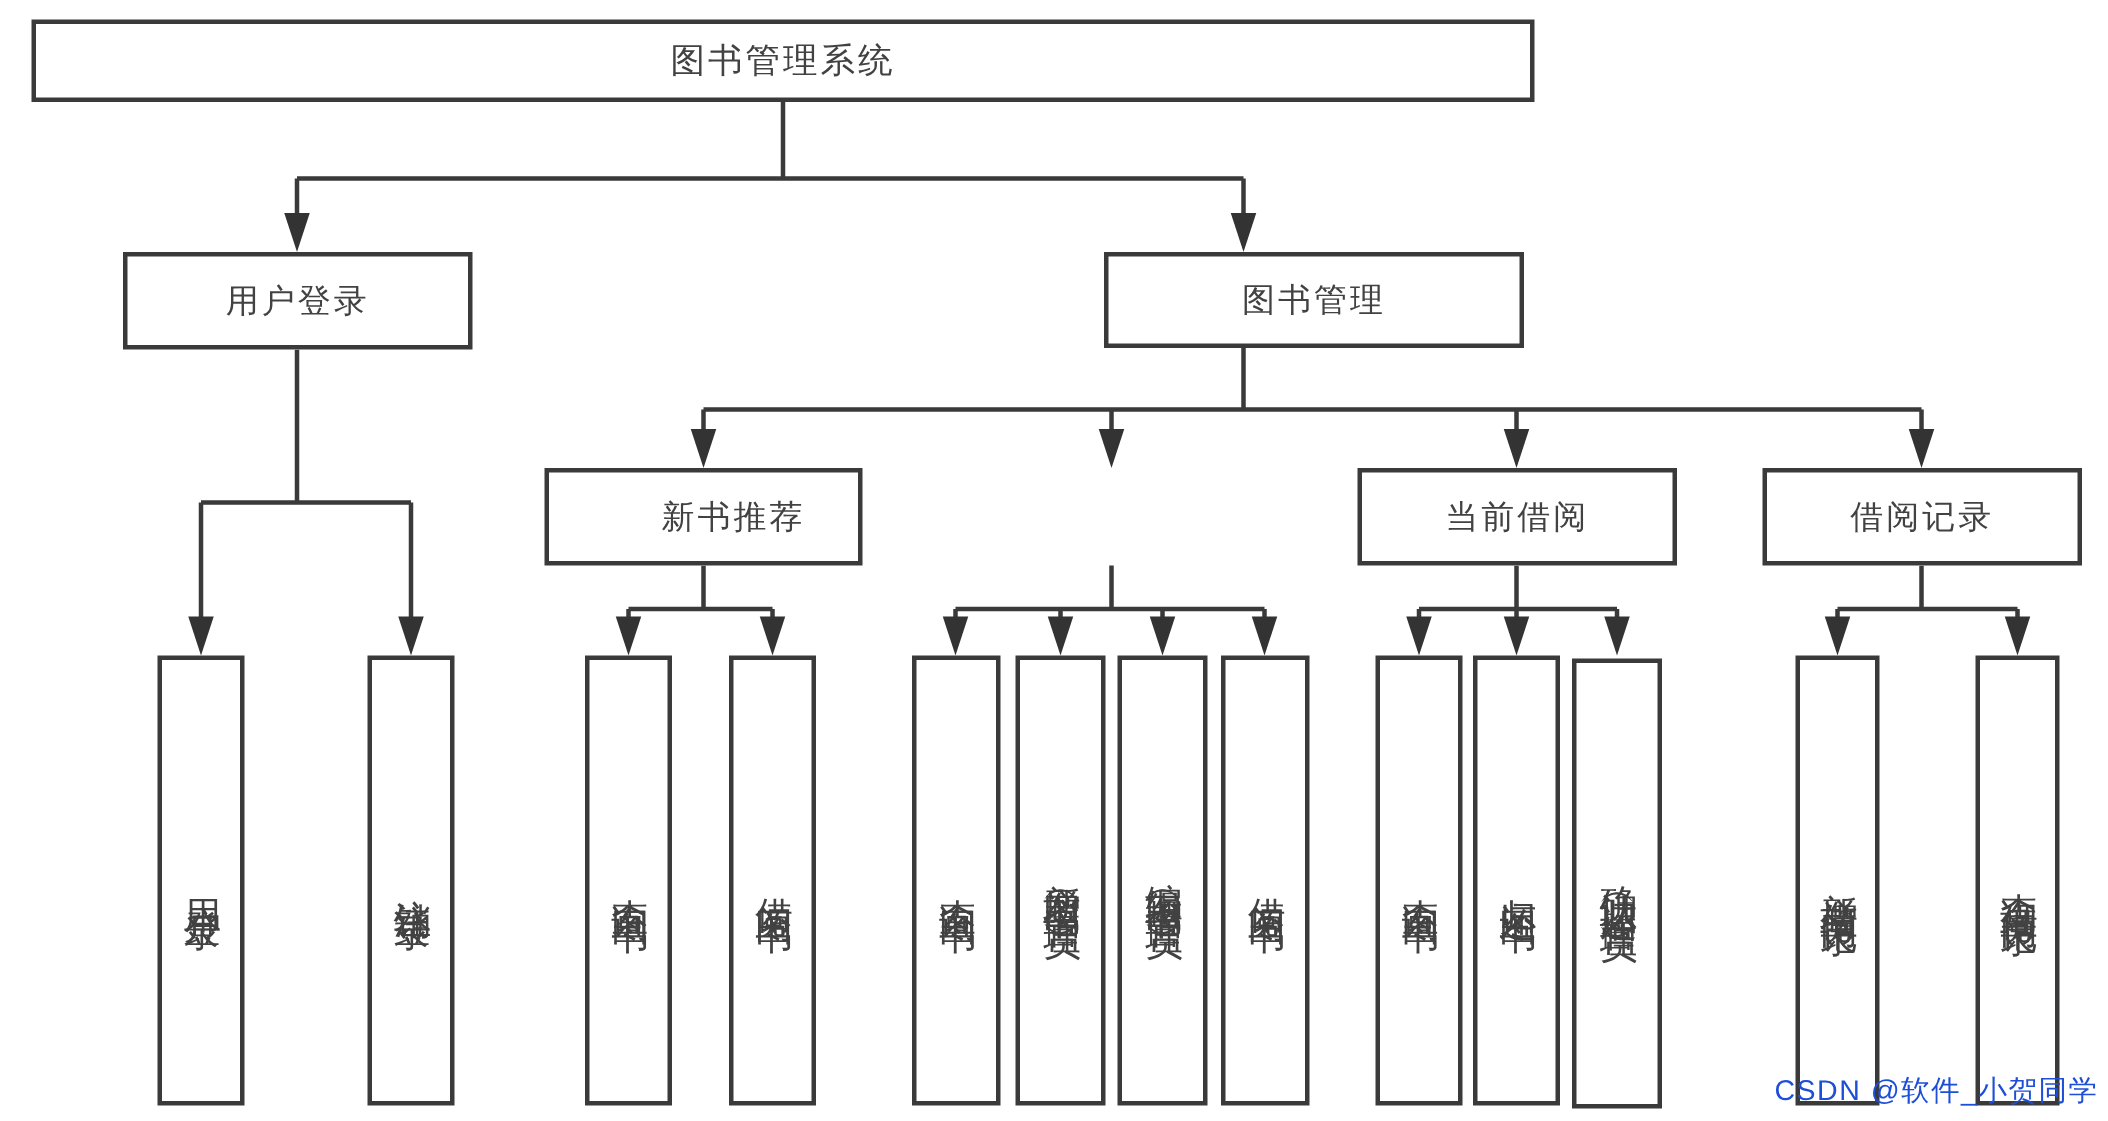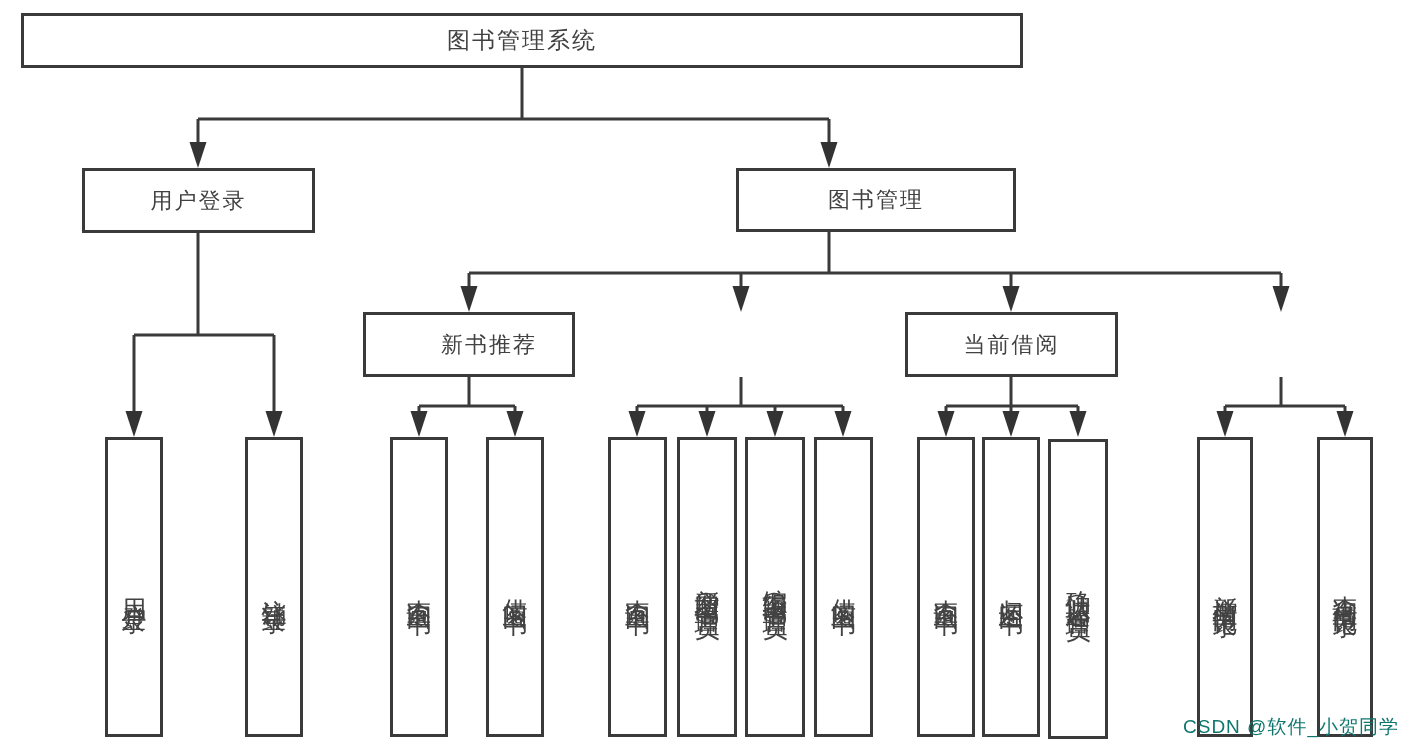--- a/index.html
+++ b/index.html
@@ -38,21 +38,21 @@
     font-size: 25px;
     letter-spacing: 4px;
     line-height: 1;
   }
   .watermark {
     position: absolute;
     left: 1183px;
     top: 714px;
     font-size: 19px;
     letter-spacing: 1px;
-    color: #0f766e;
+    color: #1d4ed8;
     white-space: nowrap;
     z-index: 10;
   }
   svg path { stroke: #3a3a3a; stroke-width: 3; fill: none; }
   svg polygon { fill: #333333; stroke: none; }
 </style>
 </head>
 <body>
 
 <div class="canvas">
@@ -94,20 +94,21 @@
     <polygon points="1336.5,411 1353.5,411 1345,437"></polygon>
   </svg>
 
   <div class="box h root" style="left:21px; top:13px; width:1002px; height:55px;">图书管理系统</div>
 
   <div class="box h" style="left:82px; top:168px; width:233px; height:65px;">用户登录</div>
   <div class="box h" style="left:712px; top:168px; width:280px; height:64px;margin-left:24px;">图书管理</div>
 
   <div class="box h" style="left:363px; top:312px; width:212px; height:65px;padding-left:40px;">新书推荐</div>
   <div class="box h" style="left:905px; top:312px; width:213px; height:65px;">当前借阅</div>
+  <div class="box h" style="left:1175px; top:312px; width:213px; height:65px;">借阅记录</div>
 
   <div class="box v" style="left:105px; top:437px; width:58px; height:300px;">用户登录</div>
   <div class="box v" style="left:245px; top:437px; width:58px; height:300px;">注销登录</div>
 
   <div class="box v" style="left:390px; top:437px; width:58px; height:300px;">查询图书</div>
   <div class="box v" style="left:486px; top:437px; width:58px; height:300px;">借阅图书</div>
 
   <div class="box v" style="left:608px; top:437px; width:59px; height:300px;">查询图书</div>
   <div class="box v" style="left:677px; top:437px; width:60px; height:300px;">新增图书（管理员）</div>
   <div class="box v" style="left:745px; top:437px; width:60px; height:300px;">编辑图书（管理员）</div>

